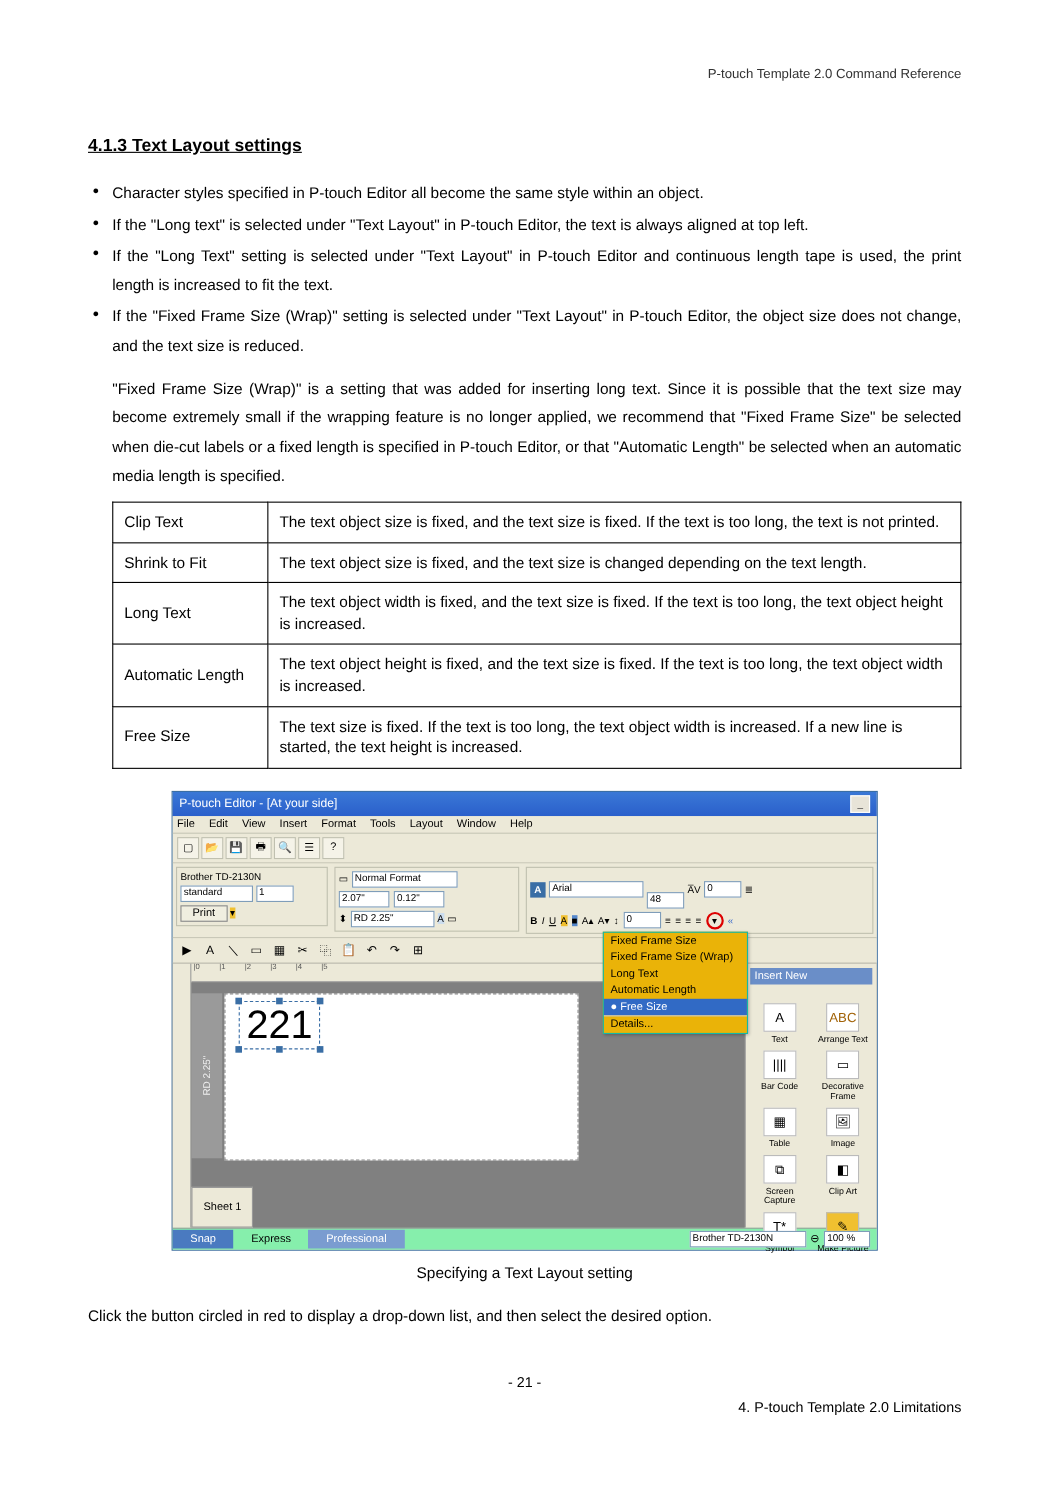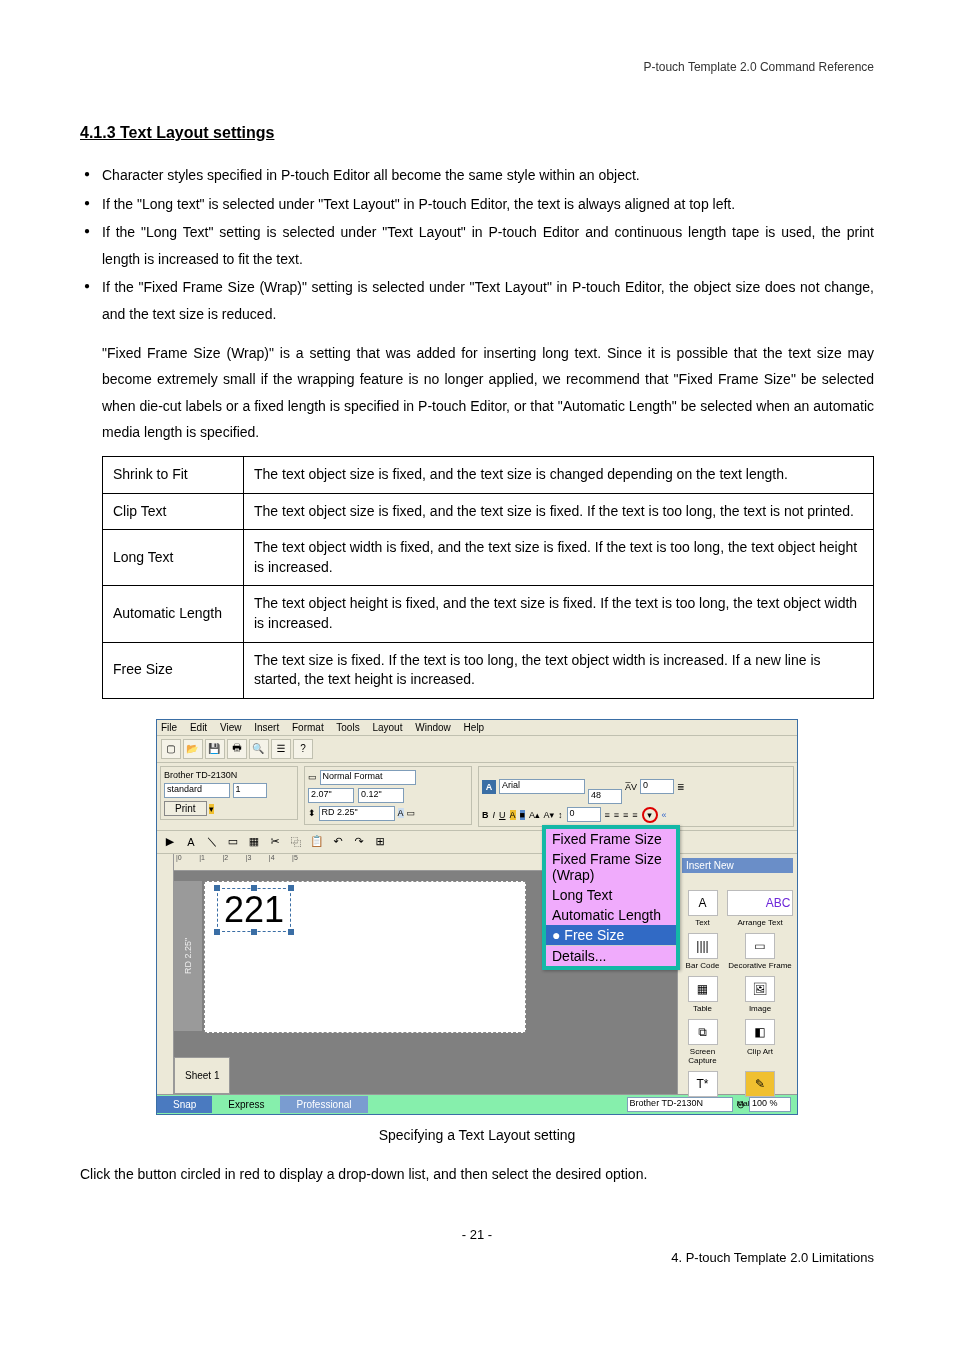--- a/index.html
+++ b/index.html
@@ -165,23 +165,23 @@
     align-items: center;
     justify-content: center;
     font-size: 9px;
     position: relative;
     box-sizing: border-box;
   }
   .ss-dropdown-menu {
     position: absolute;
     top: 18px;
     right: 110px;
-    background: #f0abfc;
-    border: 4px solid #14b8a6;
-    font-size: 14px;
+    background: #eab308;
+    border: 1px solid #14b8a6;
+    font-size: 10px;
     width: 130px;
     z-index: 5;
     box-shadow: 1px 1px 3px rgba(0,0,0,0.3);
   }
   .ss-dropdown-menu div {
     padding: 2px 6px;
   }
   .ss-dropdown-menu .sel {
     background: #316ac5;
     color: #fff;
@@ -350,44 +350,50 @@
     <li>Character styles specified in P-touch Editor all become the same style within an object.</li>
     <li>If the "Long text" is selected under "Text Layout" in P-touch Editor, the text is always aligned at top left.</li>
     <li>If the "Long Text" setting is selected under "Text Layout" in P-touch Editor and continuous length tape is used, the print length is increased to fit the text.</li>
     <li>If the "Fixed Frame Size (Wrap)" setting is selected under "Text Layout" in P-touch Editor, the object size does not change, and the text size is reduced.</li>
   </ul>
   <div class="sub-para">"Fixed Frame Size (Wrap)" is a setting that was added for inserting long text. Since it is possible that the text size may become extremely small if the wrapping feature is no longer applied, we recommend that "Fixed Frame Size" be selected when die-cut labels or a fixed length is specified in P-touch Editor, or that "Automatic Length" be selected when an automatic media length is specified.</div>
 
   <table class="desc">
     <tbody>
         <tr>
+      <td class="key">Clip Text</td>
+      <td>The text object size is fixed, and the text size is fixed. If the text is too long, the text is not printed.</td>
+    </tr>
+    <tr>
       <td class="key">Shrink to Fit</td>
       <td>The text object size is fixed, and the text size is changed depending on the text length.</td>
-    </tr>
-    <tr>
-      <td class="key">Clip Text</td>
-      <td>The text object size is fixed, and the text size is fixed. If the text is too long, the text is not printed.</td>
     </tr>
     <tr>
       <td class="key">Long Text</td>
       <td>The text object width is fixed, and the text size is fixed. If the text is too long, the text object height is increased.</td>
     </tr>
     <tr>
       <td class="key">Automatic Length</td>
       <td>The text object height is fixed, and the text size is fixed. If the text is too long, the text object width is increased.</td>
     </tr>
     <tr>
       <td class="key">Free Size</td>
       <td>The text size is fixed. If the text is too long, the text object width is increased. If a new line is started, the text height is increased.</td>
     </tr>
   </tbody>
     </table>
 
   <div class="screenshot-wrap">
     <div class="ss">
+      <div class="ss-titlebar">
+        <span>P-touch Editor - [At your side]</span>
+        <span class="win-icons">
+          <span>_</span>
+        </span>
+      </div>
       <div class="ss-menubar">
         <span>File</span>
         <span>Edit</span>
         <span>View</span>
         <span>Insert</span>
         <span>Format</span>
         <span>Tools</span>
         <span>Layout</span>
         <span>Window</span>
         <span>Help</span>
@@ -501,21 +507,21 @@
                 <span class="ss-handle" style="left:50%;bottom:-4px;margin-left:-3px;"></span>
               </div>
             </div>
             <div class="ss-sheet-tab">Sheet 1</div>
           </div>
         </div>
         <div class="ss-sidebar">
           <div class="sb-title">Insert New</div>
           <div class="sb-grid">
             <div class="sb-item"><div class="ic">A</div><span>Text</span></div>
-            <div class="sb-item"><div class="ic" style="color:#6d28d9;padding-left:36px;">ABC</div><span>Arrange Text</span></div>
+            <div class="sb-item"><div class="ic" style="color:#a16207;">ABC</div><span>Arrange Text</span></div>
             <div class="sb-item"><div class="ic">||||</div><span>Bar Code</span></div>
             <div class="sb-item"><div class="ic">▭</div><span>Decorative Frame</span></div>
             <div class="sb-item"><div class="ic">▦</div><span>Table</span></div>
             <div class="sb-item"><div class="ic">🖼</div><span>Image</span></div>
             <div class="sb-item"><div class="ic">⧉</div><span>Screen Capture</span></div>
             <div class="sb-item"><div class="ic">◧</div><span>Clip Art</span></div>
             <div class="sb-item"><div class="ic">T*</div><span>Symbol</span></div>
             <div class="sb-item"><div class="ic" style="background:#f0c030;">✎</div><span>Make Picture</span></div>
           </div>
         </div>

